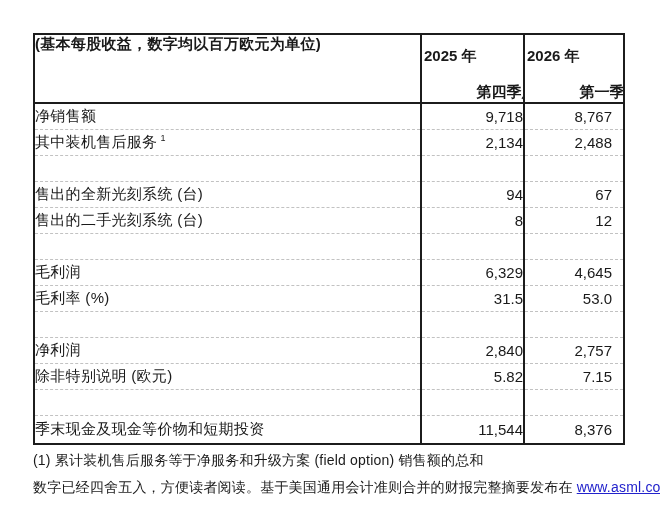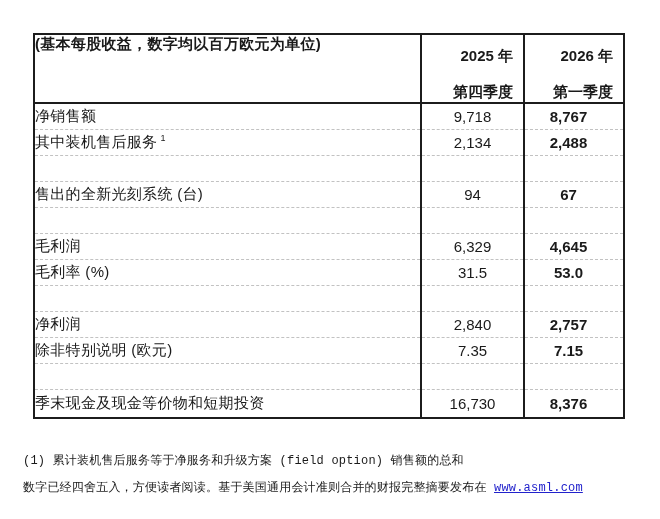--- a/index.html
+++ b/index.html
@@ -55,62 +55,61 @@
     vertical-align: top;
   }
   .caption-cell {
     text-align: left;
     padding: 13px 4px 0 10px;
     font-size: 15px;
     letter-spacing: 0.3px;
   }
   .hwrap {
     display: flex;
-    flex-direction: column;
+    flex-direction: row;
     height: 55px;
-    padding: 12px 10px 0 11px;
+    padding: 12px 10px 0 2px;
     text-align: right;
   }
   .hwrap .hq { margin-top: auto; }
 
   
   .fin-table tbody tr { height: 26px; }
   .fin-table tbody tr.last-row { height: 29px; }
   .fin-table tbody tr.dashed td { border-bottom: 1px dashed #c2c2c2; }
 
   .lbl {
     text-align: left;
     padding-left: 10px;
     font-weight: 500;
     letter-spacing: 0.3px;
   }
   .num {
-    text-align: center;
+    text-align: right;
     padding-right: 10px;
     font-weight: 400;
   }
   .num.bold {
     padding-right: 11px;
-    font-weight: bold;
+    font-weight: normal;
   }
   sup.fnref {
     font-size: 9px;
     vertical-align: super;
     line-height: 0;
     margin-left: 3px;
   }
 
   
   .footnote {
     position: absolute;
-    left: 23px;
-    font-size: 12px;
+    left: 33px;
+    font-size: 14px;
     letter-spacing: 0.2px;
     white-space: nowrap;
-    font-family: Liberation Mono, monospace;
   }
   .footnote-1 { top: 452px; }
   .footnote-2 { top: 479px; }
   a.asml-link {
     color: #2222cc;
     text-decoration: underline;
     cursor: pointer;
   }
 </style>
 </head>
@@ -156,20 +155,25 @@
         <td class="v1"></td>
           <td class="v2"></td>
           <td></td>
       </tr>
       <tr class="dashed">
         <td class="lbl v1">售出的全新光刻系统 (台)</td>
         <td class="num v2">94</td>
         <td class="num bold">67</td>
       </tr>
       <tr class="dashed">
+        <td class="lbl v1">售出的二手光刻系统 (台)</td>
+        <td class="num v2">8</td>
+        <td class="num bold">12</td>
+      </tr>
+      <tr class="dashed">
         <td class="v1"></td>
           <td class="v2"></td>
           <td></td>
       </tr>
       <tr class="dashed">
         <td class="lbl v1">毛利润</td>
         <td class="num v2">6,329</td>
         <td class="num bold">4,645</td>
       </tr>
       <tr class="dashed">
@@ -182,31 +186,31 @@
           <td class="v2"></td>
           <td></td>
       </tr>
       <tr class="dashed">
         <td class="lbl v1">净利润</td>
         <td class="num v2">2,840</td>
         <td class="num bold">2,757</td>
       </tr>
       <tr class="dashed">
         <td class="lbl v1">除非特别说明 (欧元)</td>
-        <td class="num v2">7.35</td>
+        <td class="num v2">5.82</td>
         <td class="num bold">7.15</td>
       </tr>
       <tr class="dashed">
         <td class="v1"></td>
           <td class="v2"></td>
           <td></td>
       </tr>
       <tr class="last-row">
         <td class="lbl v1">季末现金及现金等价物和短期投资</td>
-        <td class="num v2">16,730</td>
+        <td class="num v2">11,544</td>
         <td class="num bold">8,376</td>
       </tr>
     </tbody>
   </table>
 
   <div class="footnote footnote-1">(1) 累计装机售后服务等于净服务和升级方案 (field option) 销售额的总和</div>
 
   <div class="footnote footnote-2">
     <span>数字已经四舍五入，方便读者阅读。基于美国通用会计准则合并的财报完整摘要发布在 </span><a class="asml-link">www.asml.com</a>
   </div>

